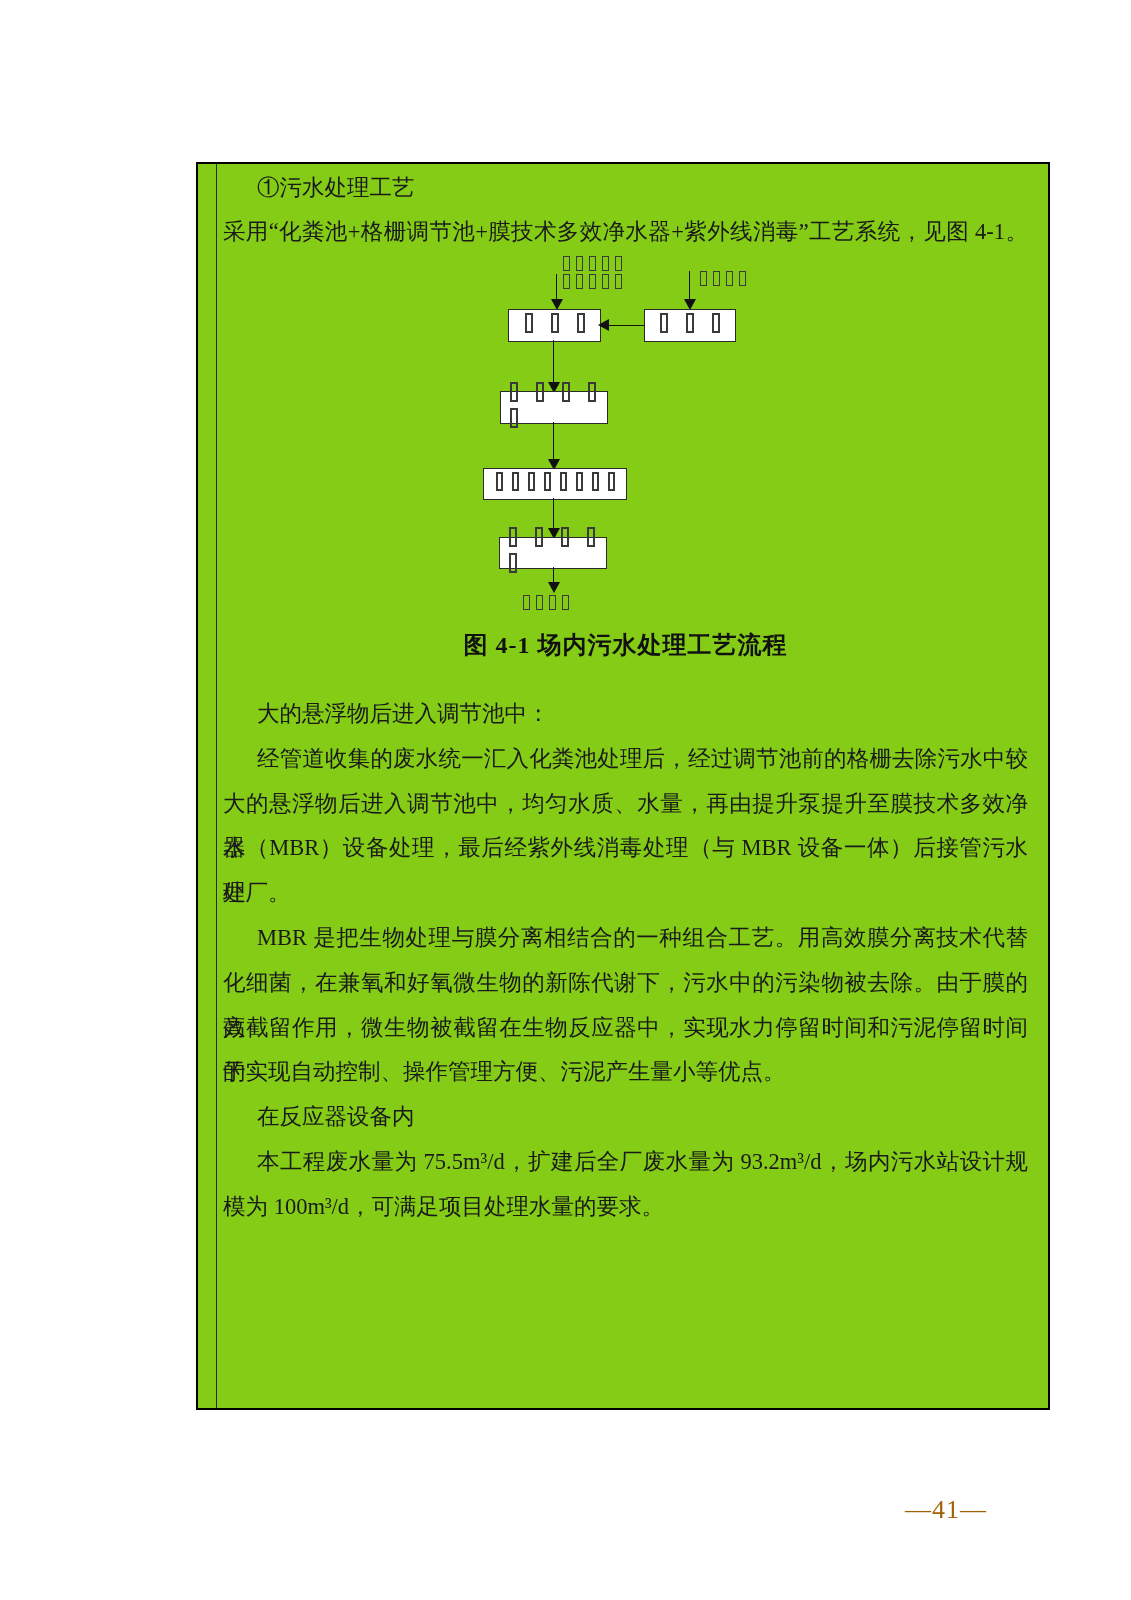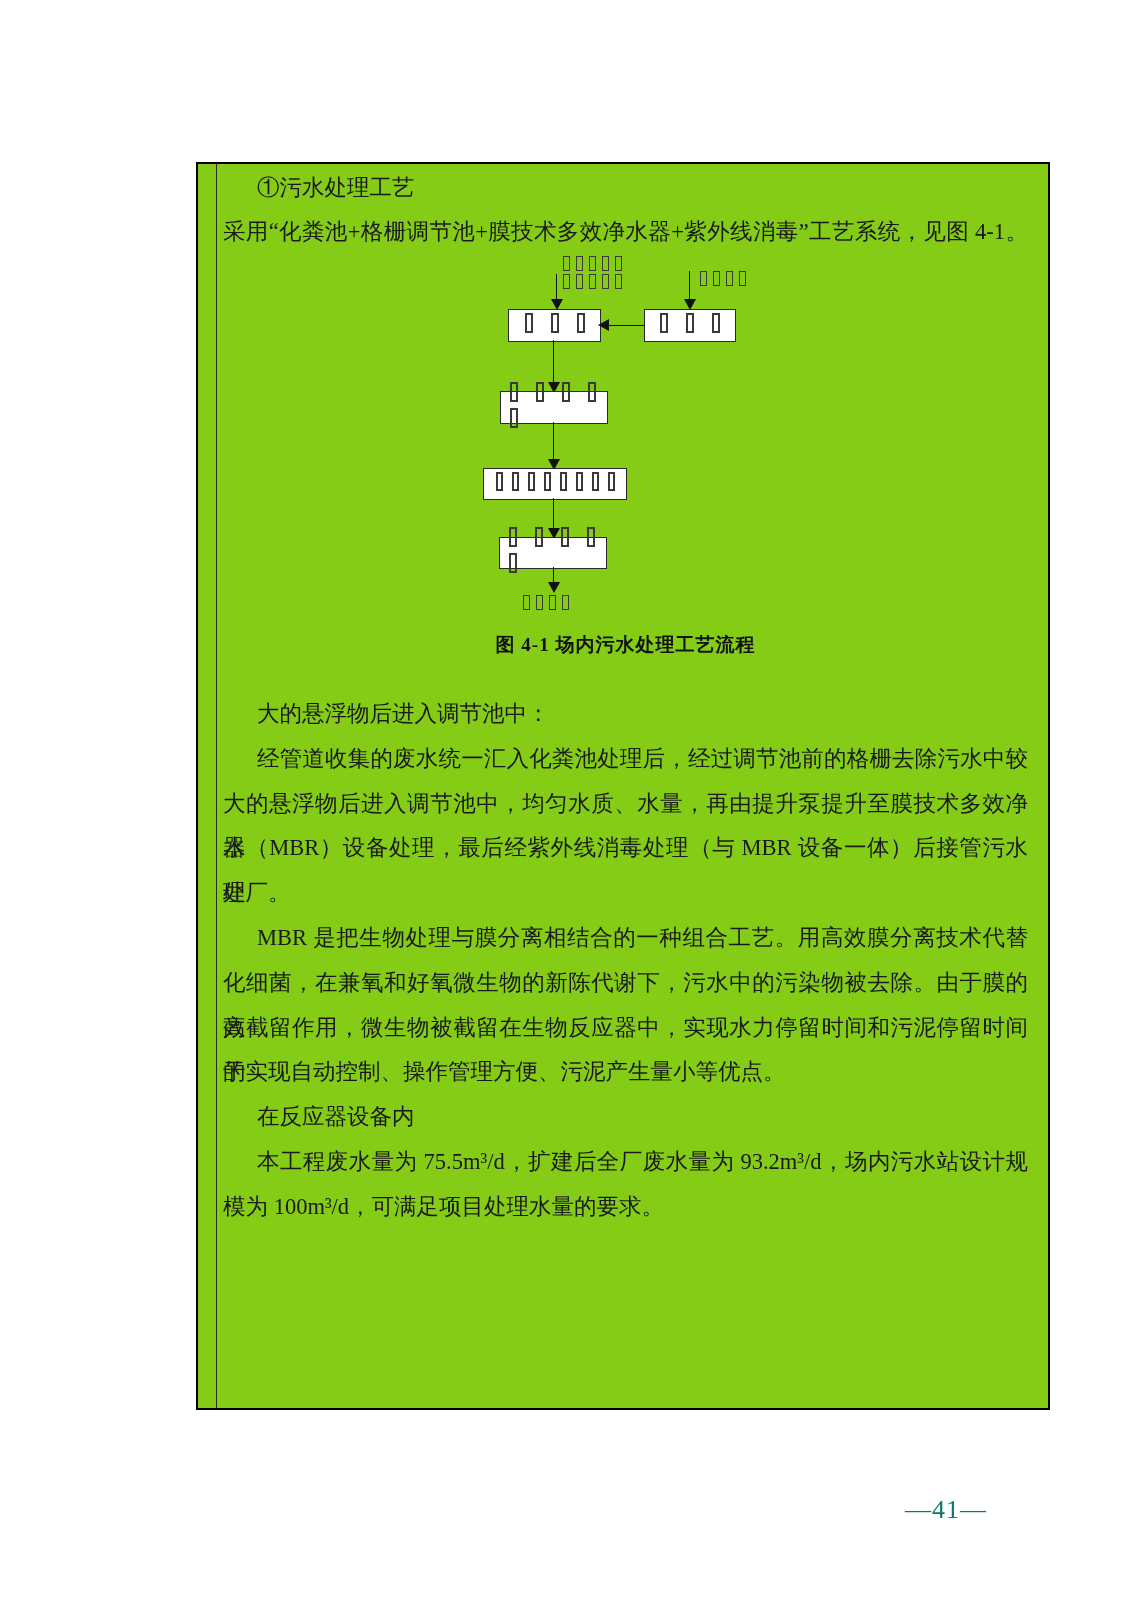--- a/index.html
+++ b/index.html
@@ -62,26 +62,26 @@
   }
   .ha-left{
     position:absolute;height:0;border-top:1.5px solid #111;
   }
   .ha-left::before{
     content:"";position:absolute;left:-2px;top:-7px;
     border:6.5px solid transparent;border-right:11px solid #111;border-left:none;
   }
   .fig-caption{
     margin-top:14px;height:46px;line-height:46px;
-    text-align:center;font-weight:bold;font-size:19px;color:#111;
+    text-align:center;font-weight:bold;font-size:24px;color:#111;
     letter-spacing:1px;
   }
   .page-number{
     position:absolute;left:905px;top:1495px;
-    font-size:26px;color:#0f766e;letter-spacing:1px;
+    font-size:26px;color:#a16207;letter-spacing:1px;
   }
 </style>
 </head>
 <body>
 
 <div class="doc-table">
   <div class="side-col"></div>
   <div class="content-cell">
 
     <div class="b1">

